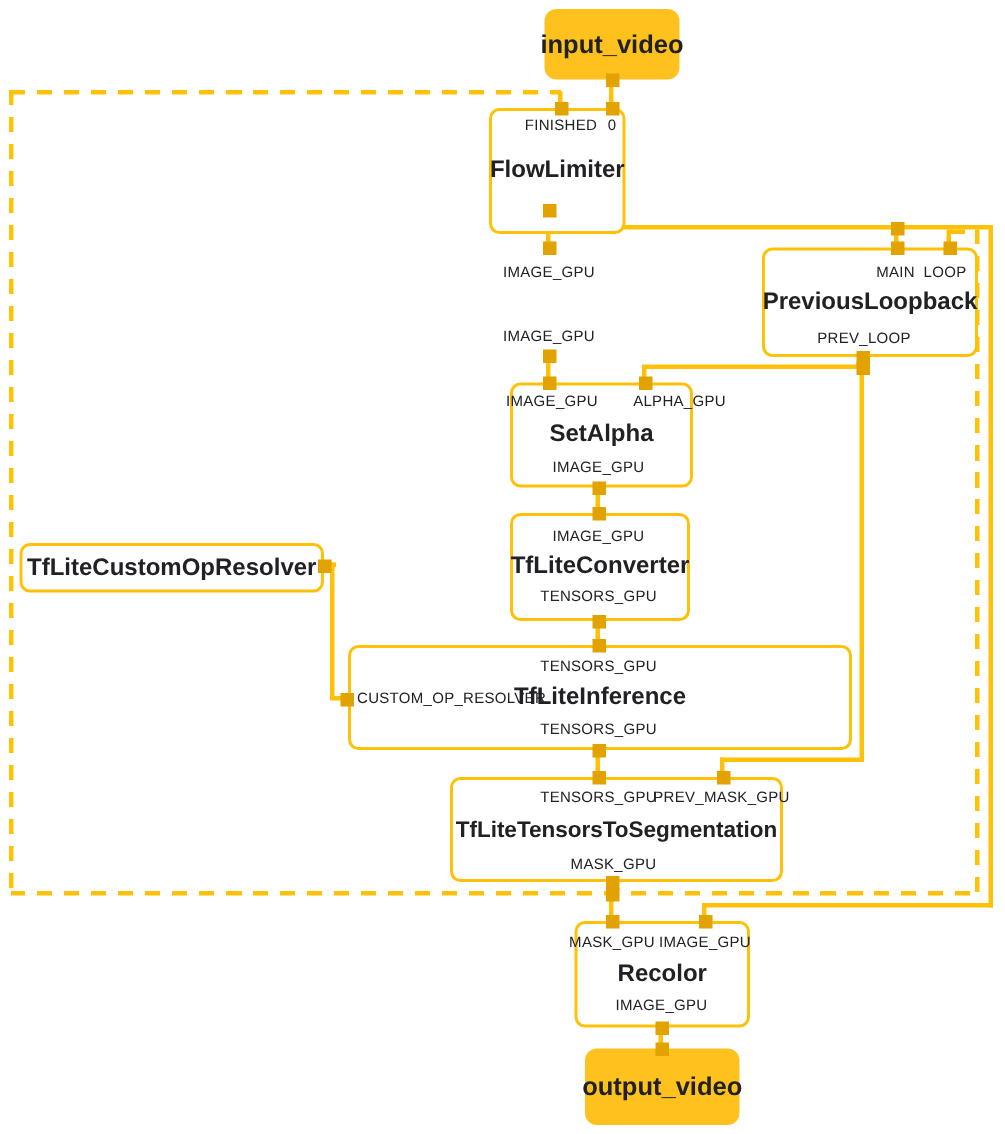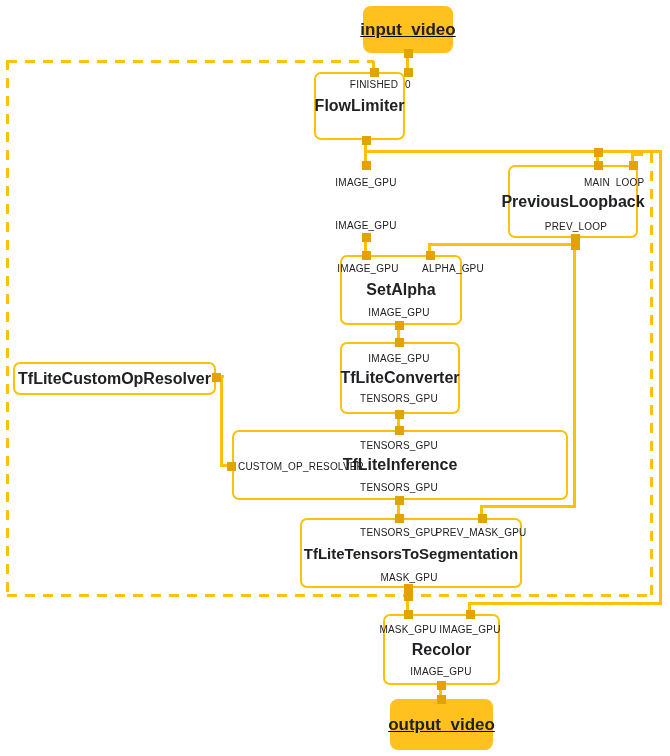--- a/index.html
+++ b/index.html
@@ -16,21 +16,21 @@
   
   .port{position:absolute;width:9px;height:9px;background:#E2A200;z-index:6;}
   
   .node{
     position:absolute;box-sizing:border-box;background:#ffffff;border:2px solid #FFC107;
     border-radius:7px;display:flex;align-items:center;justify-content:center;z-index:4;
   }
   .node .title{font-weight:700;font-size:16px;color:#202124;white-space:nowrap;}
   .terminal{
     position:absolute;box-sizing:border-box;background:#FFC11E;border-radius:8px;
-    display:flex;align-items:center;justify-content:center;z-index:4;text-decoration:underline;
+    display:flex;align-items:center;justify-content:center;z-index:4;
   }
   .terminal .title{font-weight:700;font-size:17px;color:#202124;white-space:nowrap;}
   
   .plabel{
     position:absolute;z-index:7;font-size:10px;font-weight:400;color:#202124;
     letter-spacing:.2px;white-space:nowrap;transform:translate(-50%,-50%);
   }
   .plabel.left-anchor{transform:translate(0,-50%);}
   .small-title .title{font-size:15px;}
 </style>
@@ -70,26 +70,26 @@
   <div class="e v" style="left:439px;top:685px;height:14px"></div>
 
   <div class="port" style="left:594px;top:148px"></div>
   <div class="port" style="left:571px;top:241px"></div>
   <div class="port" style="left:404px;top:592px"></div>
 
   <div class="terminal" style="left:363px;top:6px;width:90px;height:47px">
     <span class="title">input_video</span>
   </div>
 
-  <div class="node" style="left:314px;top:72px;width:91px;height:68px">
+  <div class="node" style="left:326px;top:72px;width:91px;height:84px">
     <span class="title">FlowLimiter</span>
   </div>
 
 
-  <div class="node" style="left:508px;top:165px;width:130px;height:73px">
+  <div class="node" style="left:508px;top:165px;width:144px;height:73px">
     <span class="title">PreviousLoopback</span>
   </div>
 
   <div class="node" style="left:340px;top:255px;width:122px;height:70px">
     <span class="title">SetAlpha</span>
   </div>
 
   <div class="node" style="left:340px;top:342px;width:120px;height:72px">
     <span class="title">TfLiteConverter</span>
   </div>

